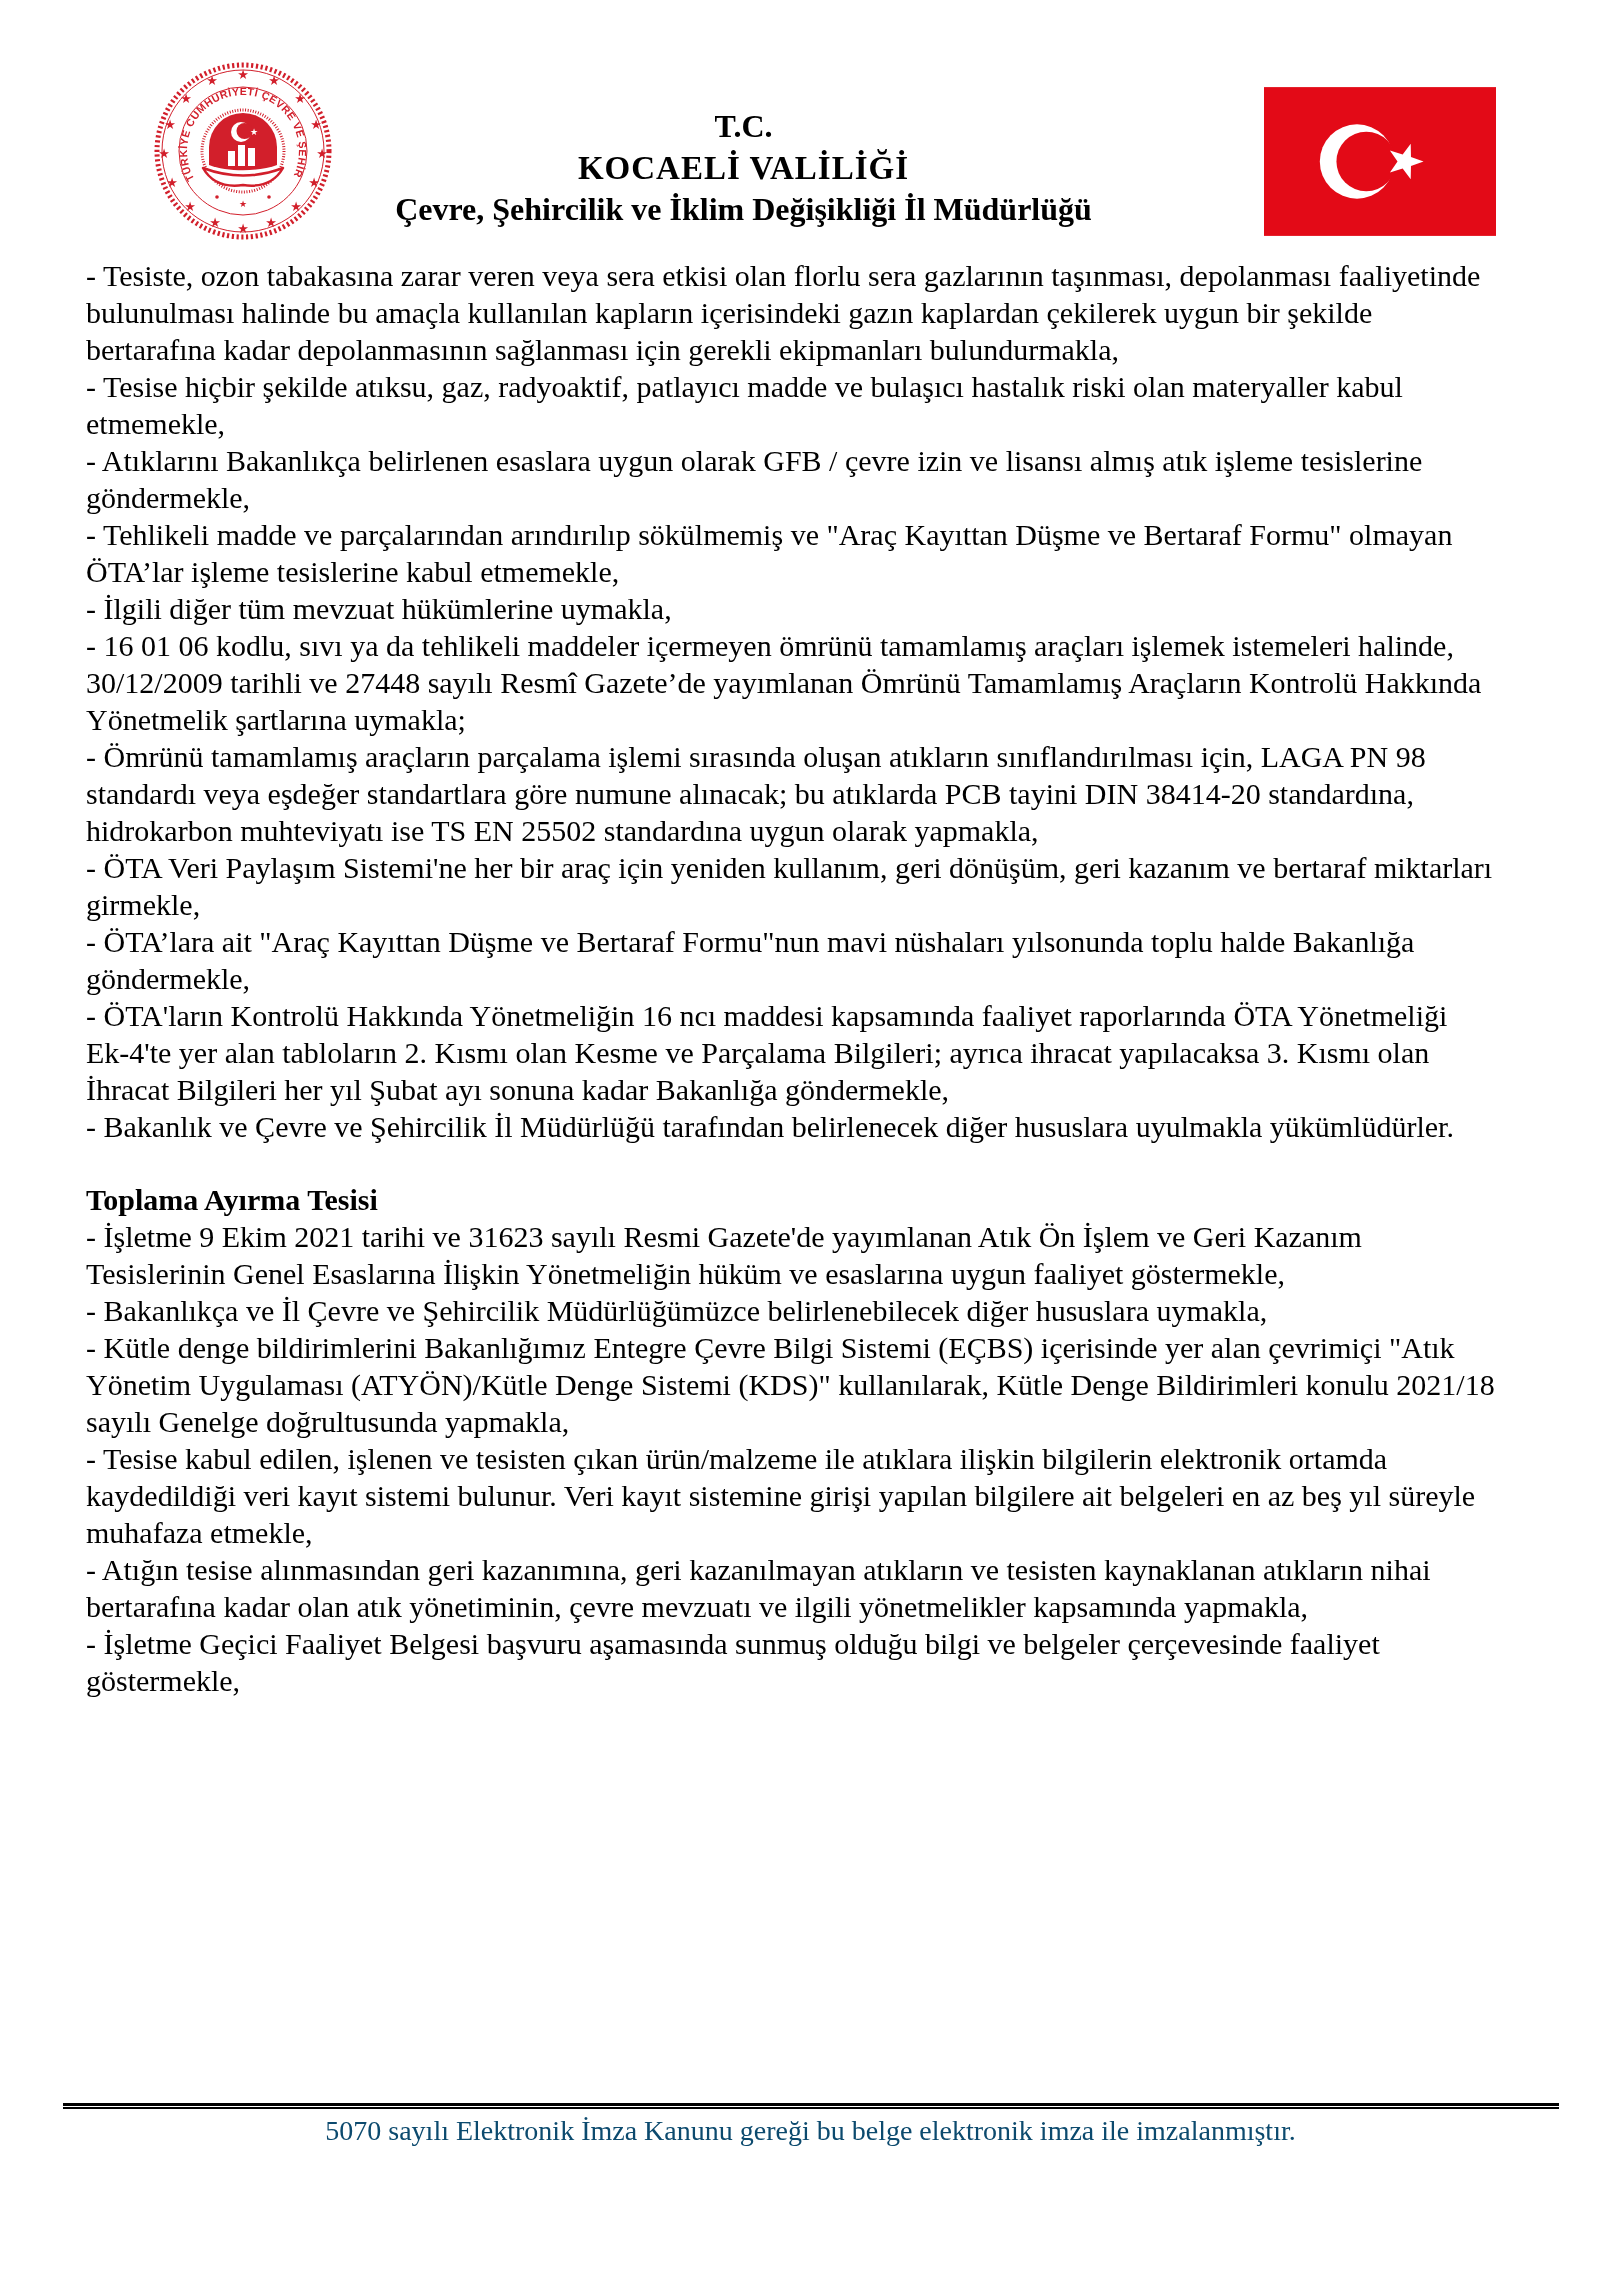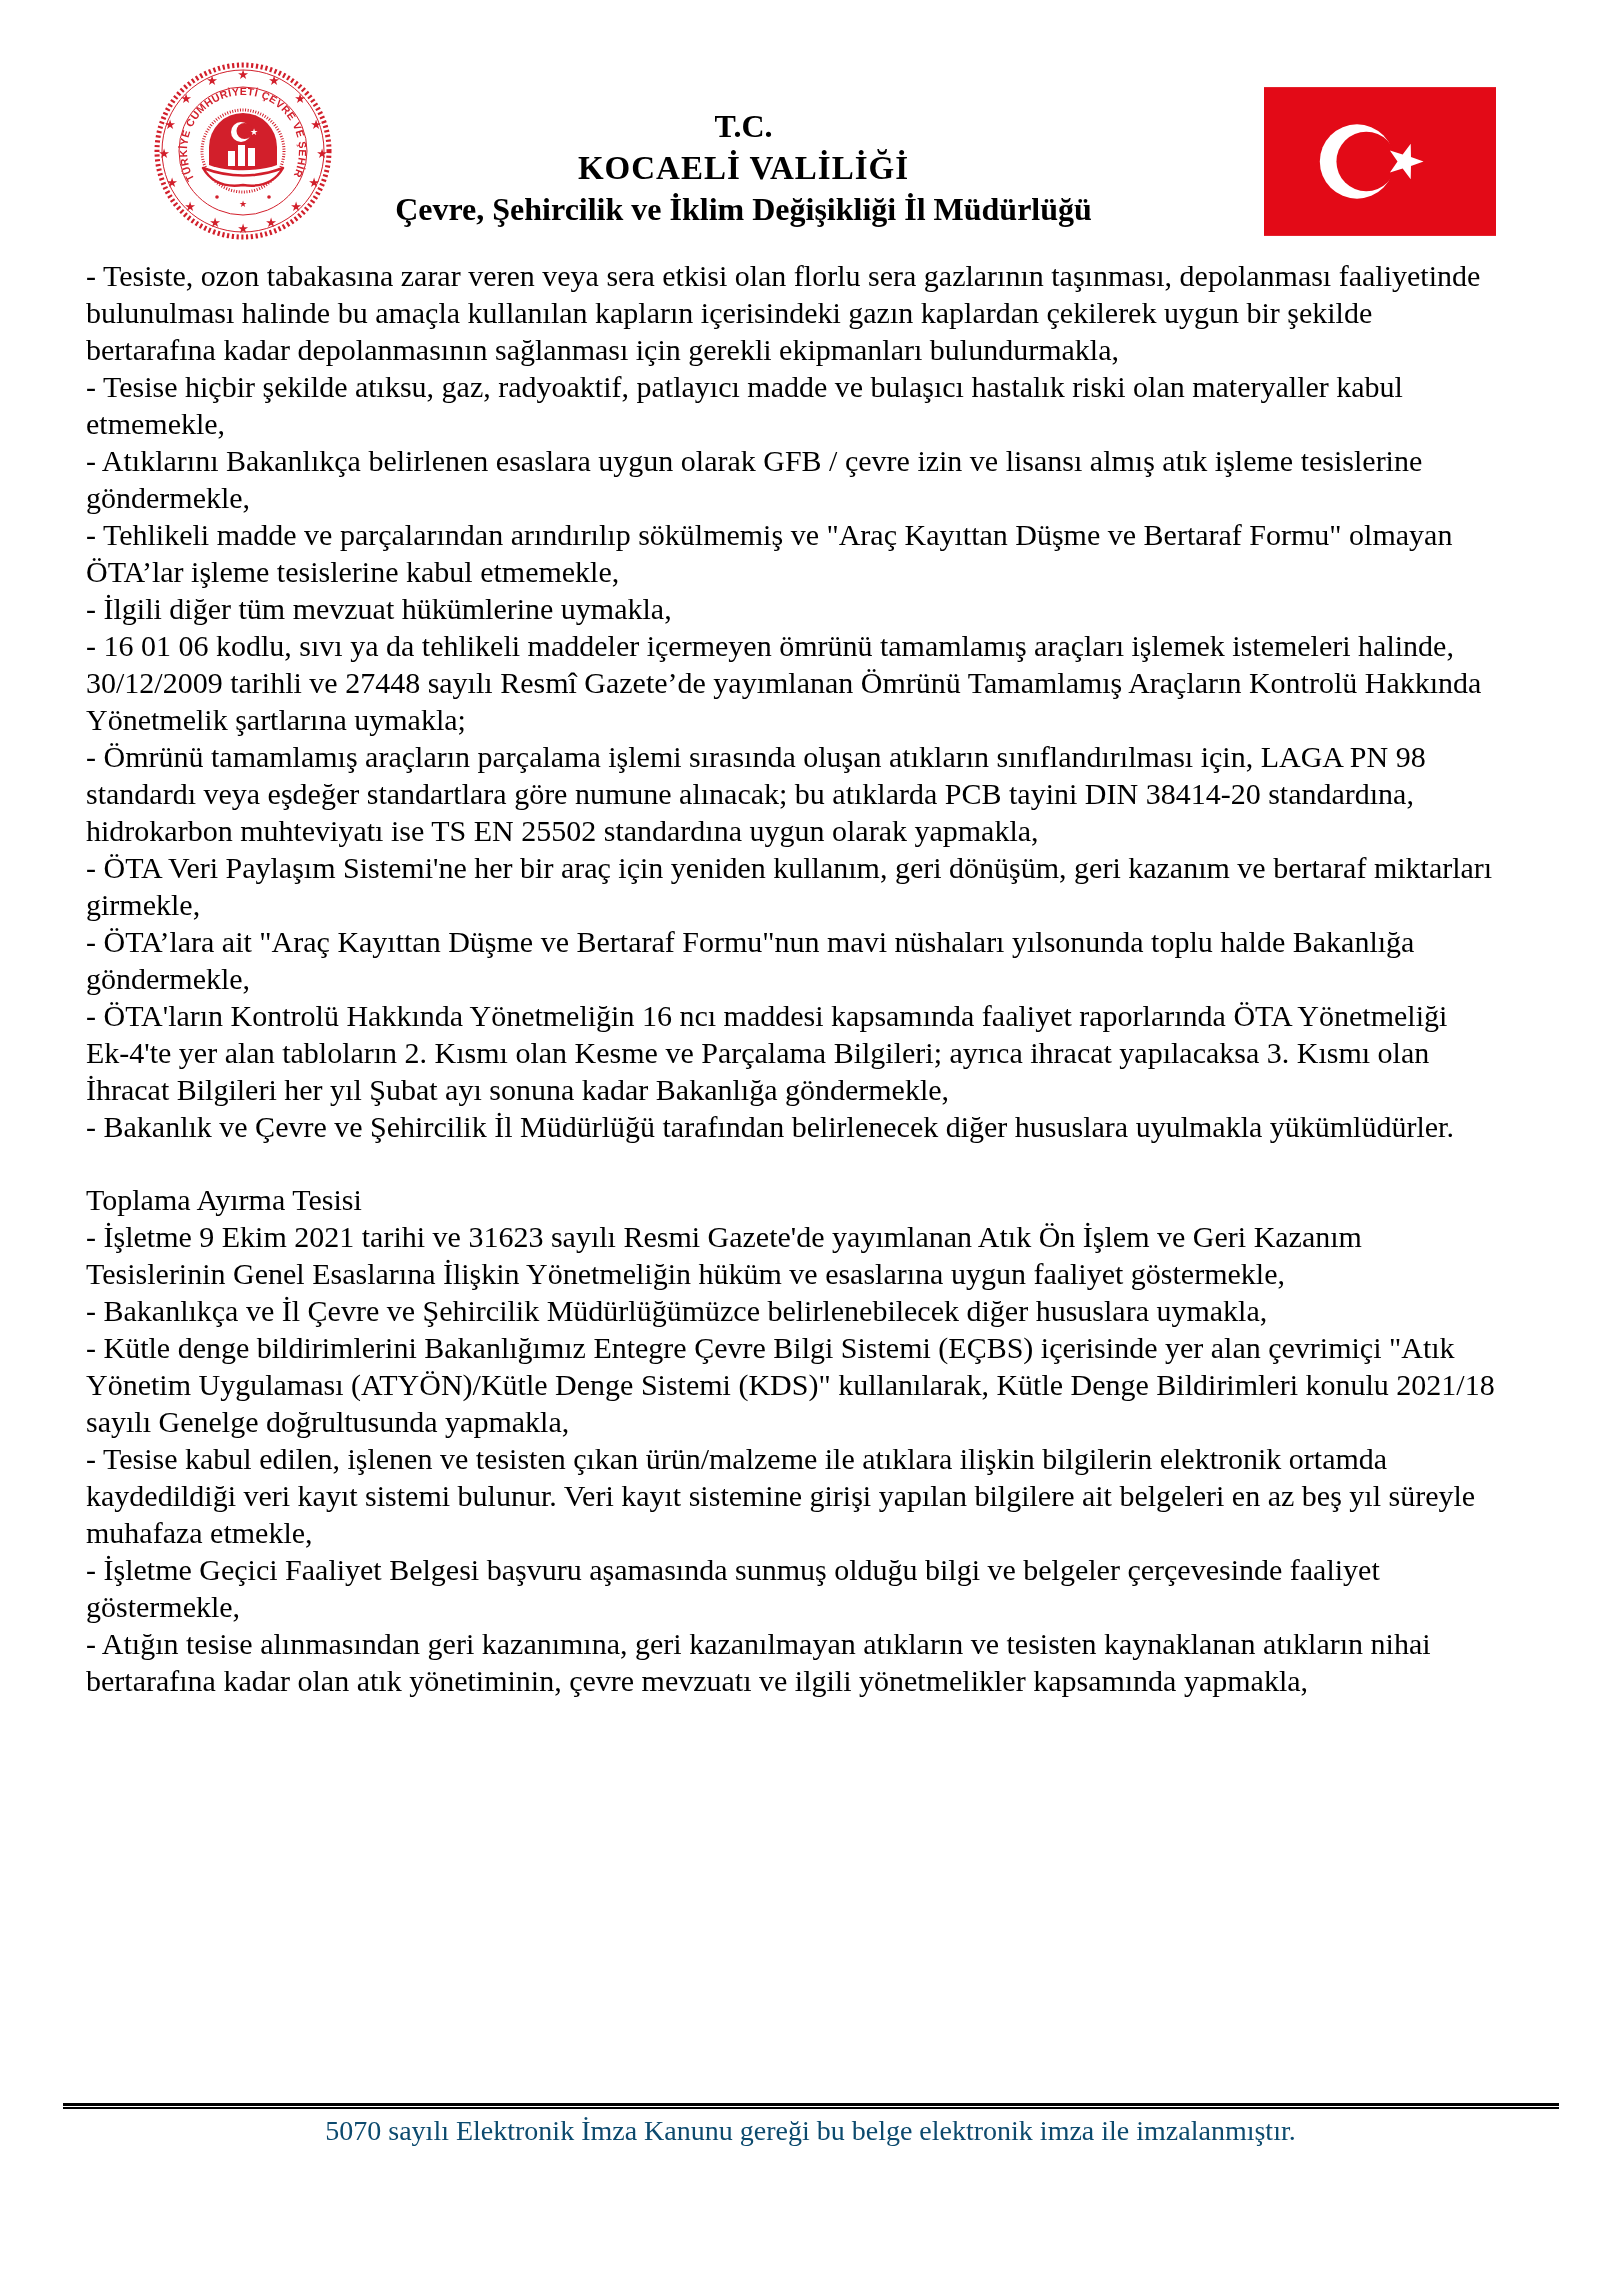--- a/index.html
+++ b/index.html
@@ -26,21 +26,21 @@
   .flag{position:absolute;left:1264px;top:87px;width:232px;height:149px;}
 
   
   .doc-body{
     position:absolute;left:86px;top:257px;width:1411px;
     font-size:30px;line-height:37px;text-align:left;
   }
   .doc-body p{margin:0;padding:0;}
   .section-heading{
     margin:36px 0 0 0;padding:0;
-    font-size:30px;line-height:37px;font-weight:normal;
+    font-size:30px;line-height:37px;font-weight:bold;
   }
 
   
   .footer-divider{
     position:absolute;left:63px;top:2103px;width:1496px;height:5.9px;
     background:linear-gradient(#000 0 2.9px,#fff 2.9px 3.9px,#000 3.9px 5.9px);
   }
   .esign-notice{
     position:absolute;left:0;top:2115px;width:1621px;
     text-align:center;font-size:28px;color:#0c4a6e;
@@ -136,21 +136,21 @@
     <p>- ÖTA’lara ait  "Araç Kayıttan Düşme ve Bertaraf Formu"nun mavi nüshaları yılsonunda toplu halde Bakanlığa göndermekle,</p>
     <p>- ÖTA'ların Kontrolü Hakkında Yönetmeliğin 16 ncı maddesi kapsamında faaliyet raporlarında ÖTA Yönetmeliği Ek-4'te yer alan tabloların 2. Kısmı olan Kesme ve Parçalama Bilgileri; ayrıca ihracat yapılacaksa 3. Kısmı olan İhracat Bilgileri her yıl Şubat ayı sonuna kadar Bakanlığa göndermekle,</p>
     <p>- Bakanlık ve Çevre ve Şehircilik İl Müdürlüğü tarafından belirlenecek diğer hususlara uyulmakla yükümlüdürler.</p>
 
     <h3 class="section-heading">Toplama Ayırma Tesisi</h3>
 
     <p>- İşletme 9 Ekim 2021 tarihi ve 31623 sayılı  Resmi Gazete'de yayımlanan Atık Ön İşlem ve Geri Kazanım  Tesislerinin Genel Esaslarına İlişkin Yönetmeliğin hüküm ve esaslarına uygun faaliyet göstermekle,</p>
     <p>- Bakanlıkça ve İl Çevre ve Şehircilik Müdürlüğümüzce belirlenebilecek diğer hususlara uymakla,</p>
     <p>- Kütle denge bildirimlerini Bakanlığımız Entegre Çevre Bilgi Sistemi (EÇBS) içerisinde yer alan çevrimiçi "Atık Yönetim Uygulaması (ATYÖN)/Kütle Denge Sistemi (KDS)" kullanılarak, Kütle Denge Bildirimleri konulu 2021/18 sayılı Genelge doğrultusunda yapmakla,</p>
     <p>- Tesise kabul edilen, işlenen ve tesisten çıkan ürün/malzeme ile atıklara ilişkin bilgilerin elektronik ortamda kaydedildiği veri kayıt sistemi bulunur. Veri kayıt sistemine girişi yapılan bilgilere ait belgeleri en az beş yıl süreyle muhafaza etmekle,</p>
+    <p>- Atığın tesise alınmasından geri kazanımına, geri kazanılmayan atıkların ve tesisten kaynaklanan atıkların nihai bertarafına kadar olan atık yönetiminin, çevre mevzuatı ve ilgili yönetmelikler kapsamında yapmakla,</p>
     <p>- İşletme Geçici Faaliyet Belgesi başvuru aşamasında sunmuş olduğu bilgi ve belgeler çerçevesinde faaliyet göstermekle,</p>
-    <p>- Atığın tesise alınmasından geri kazanımına, geri kazanılmayan atıkların ve tesisten kaynaklanan atıkların nihai bertarafına kadar olan atık yönetiminin, çevre mevzuatı ve ilgili yönetmelikler kapsamında yapmakla,</p>
   </div>
 
   <div class="footer-divider"></div>
   <div class="esign-notice">5070 sayılı Elektronik İmza Kanunu gereği bu belge elektronik imza ile imzalanmıştır.</div>
 
 </div>
 
 
 </body></html>

